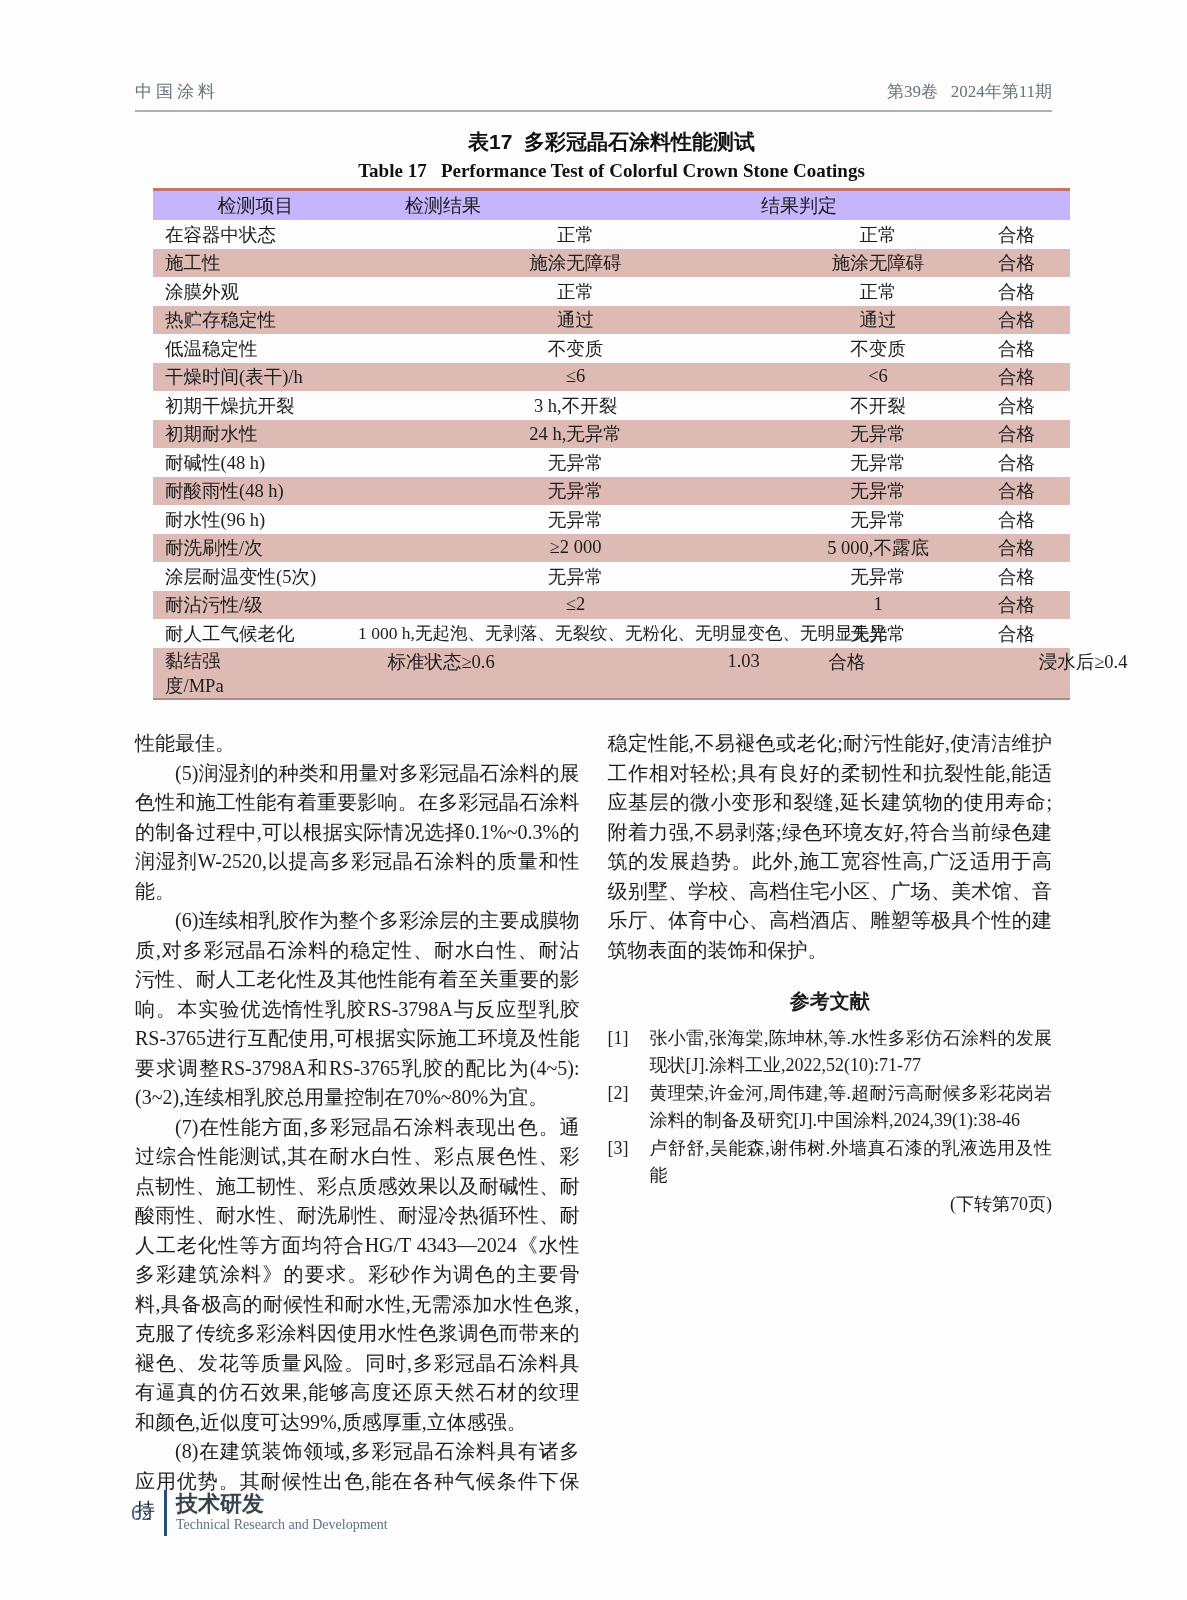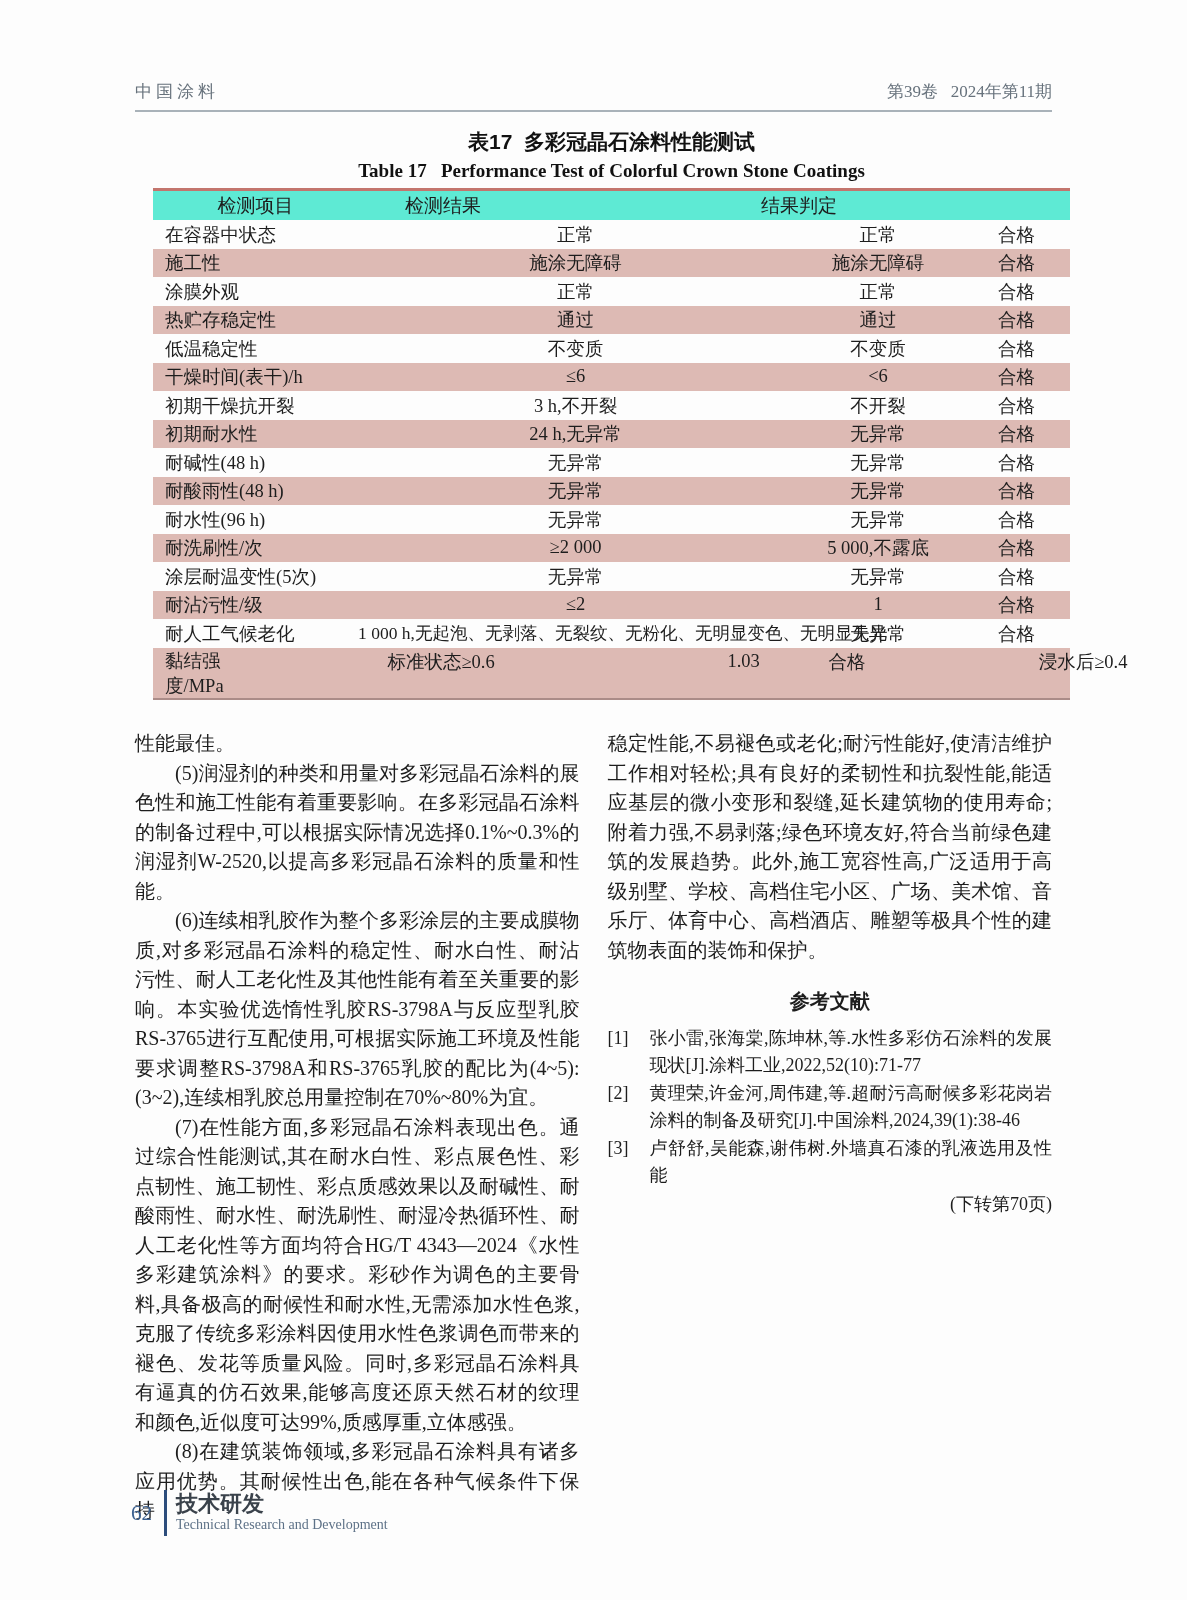--- a/index.html
+++ b/index.html
@@ -25,21 +25,21 @@
     font-weight:bold; font-size:21px; line-height:26px; white-space:pre; color:#111;
   }
   .tt-en {
     text-align:center; font-weight:bold; font-size:19px; line-height:25px;
     margin-top:3px; white-space:pre; color:#111;
   }
   
   .perf-table { margin-top:5px; font-size:18.5px; }
   .t-head {
     display:flex; align-items:center; height:32px;
-    background:#5eead4; border-top:3px solid #c3756d; font-size:19px;
+    background:#c4b5fd; border-top:3px solid #c3756d; font-size:19px;
   }
   .t-head > div { text-align:center; }
   .t-row { display:flex; align-items:center; height:28.5px; }
   .t-row.alt { background:#ddbab4; }
   .c1 { width:205px; padding-left:12px; text-align:left; }
   .t-head .c1 { padding-left:0; text-align:center; width:205px; }
   .c2 { width:435px; text-align:center; white-space:nowrap; }
   .c3 { width:170px; text-align:center; white-space:nowrap; }
   .c4 { flex:1; text-align:center; white-space:nowrap; }
   .long-std .c2 { font-size:17.5px; }

